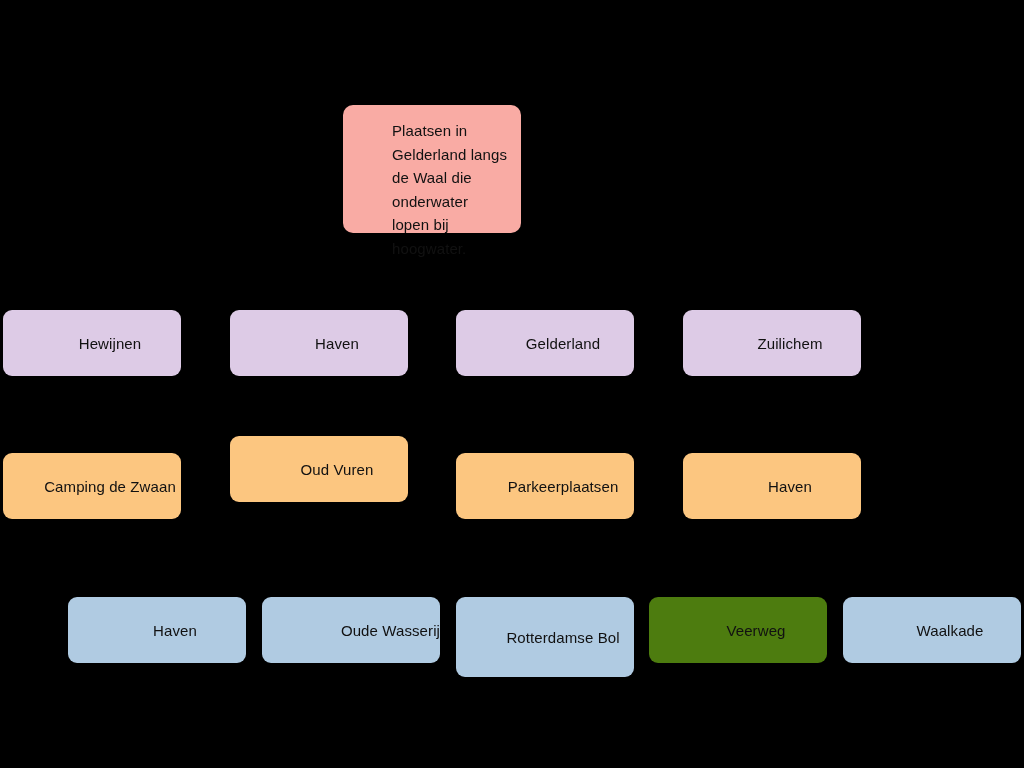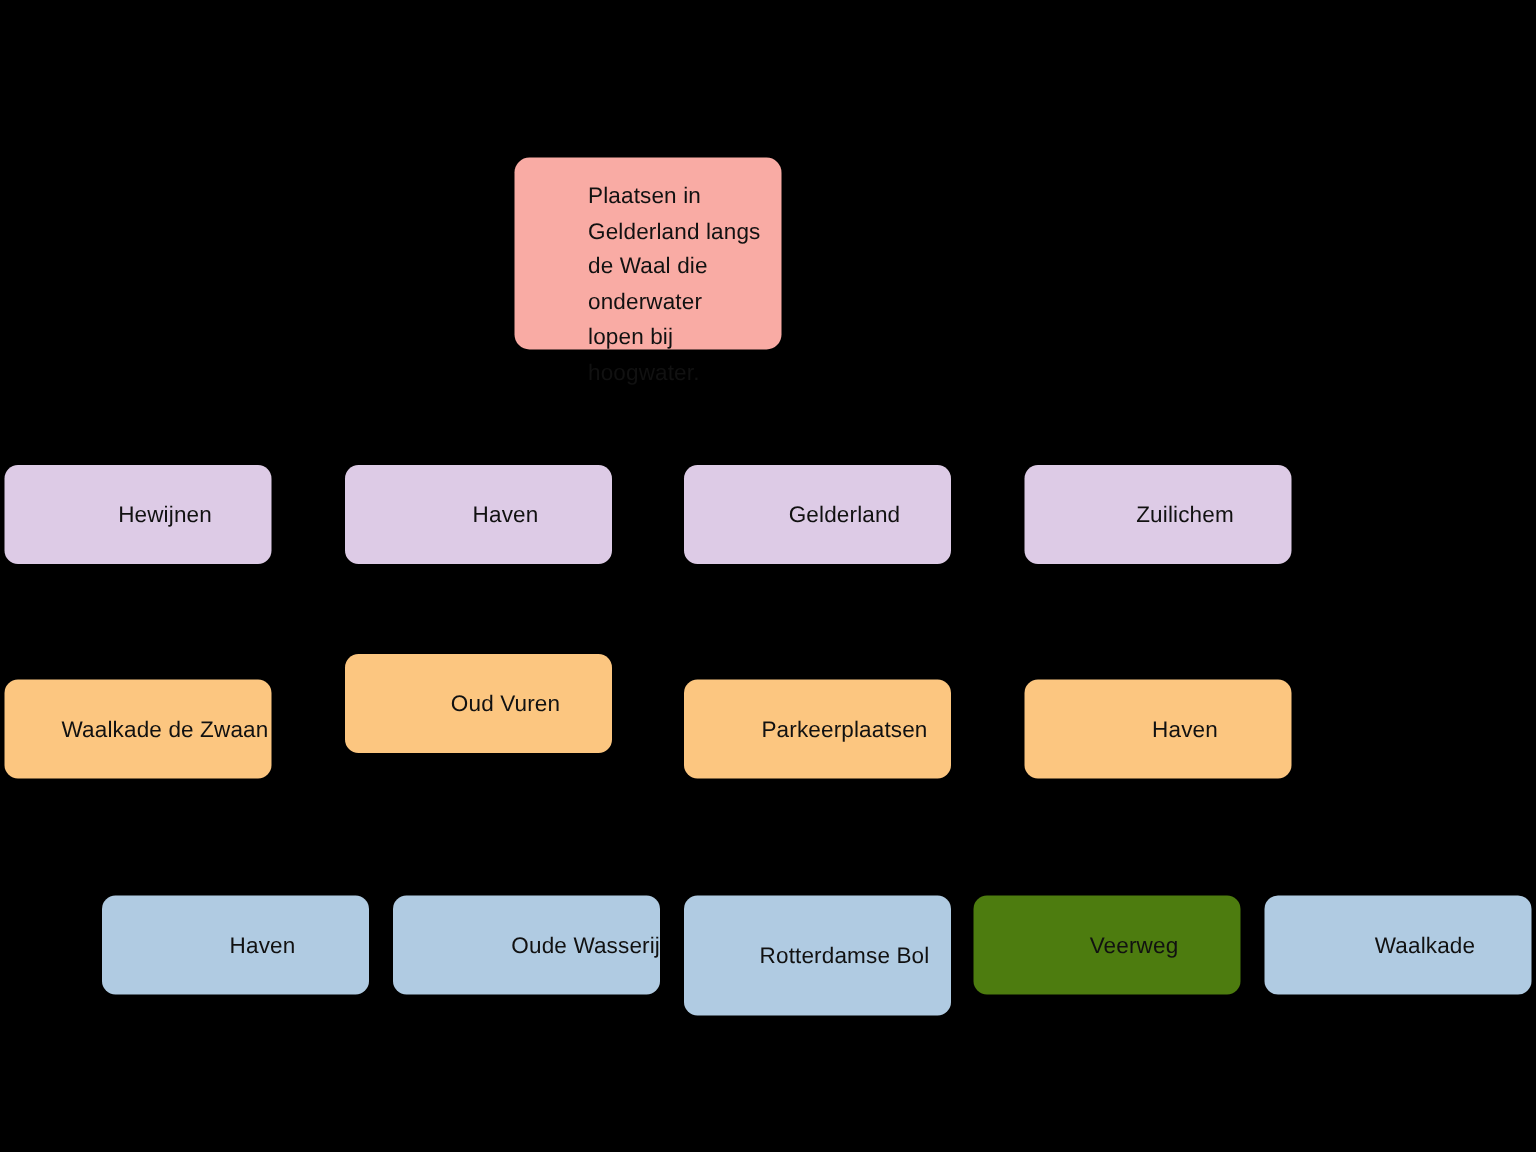--- a/index.html
+++ b/index.html
@@ -77,21 +77,21 @@
       </div>
       <div class="node" style="left: 456px; top: 310px; width: 178px; height: 66px; background: rgb(221, 203, 230); color: rgb(17, 17, 17);">
         <span class="label">Gelderland</span>
       </div>
       <div class="node" style="left: 683px; top: 310px; width: 178px; height: 66px; background: rgb(221, 203, 230); color: rgb(17, 17, 17);">
         <span class="label">Zuilichem</span>
       </div>
     </div>
   <div>
       <div class="node" style="left: 3px; top: 453px; width: 178px; height: 66px; background: rgb(252, 198, 128); color: rgb(17, 17, 17);">
-        <span class="label">Waalkade de Zwaan</span>
+        <span class="label">Camping de Zwaan</span>
       </div>
       <div class="node" style="left: 230px; top: 436px; width: 178px; height: 66px; background: rgb(252, 198, 128); color: rgb(17, 17, 17);">
         <span class="label">Oud Vuren</span>
       </div>
       <div class="node" style="left: 456px; top: 453px; width: 178px; height: 66px; background: rgb(252, 198, 128); color: rgb(17, 17, 17); justify-content: flex-end;">
         <span class="label">Parkeerplaatsen</span>
       </div>
       <div class="node" style="left: 683px; top: 453px; width: 178px; height: 66px; background: rgb(252, 198, 128); color: rgb(17, 17, 17);">
         <span class="label">Haven</span>
       </div>

